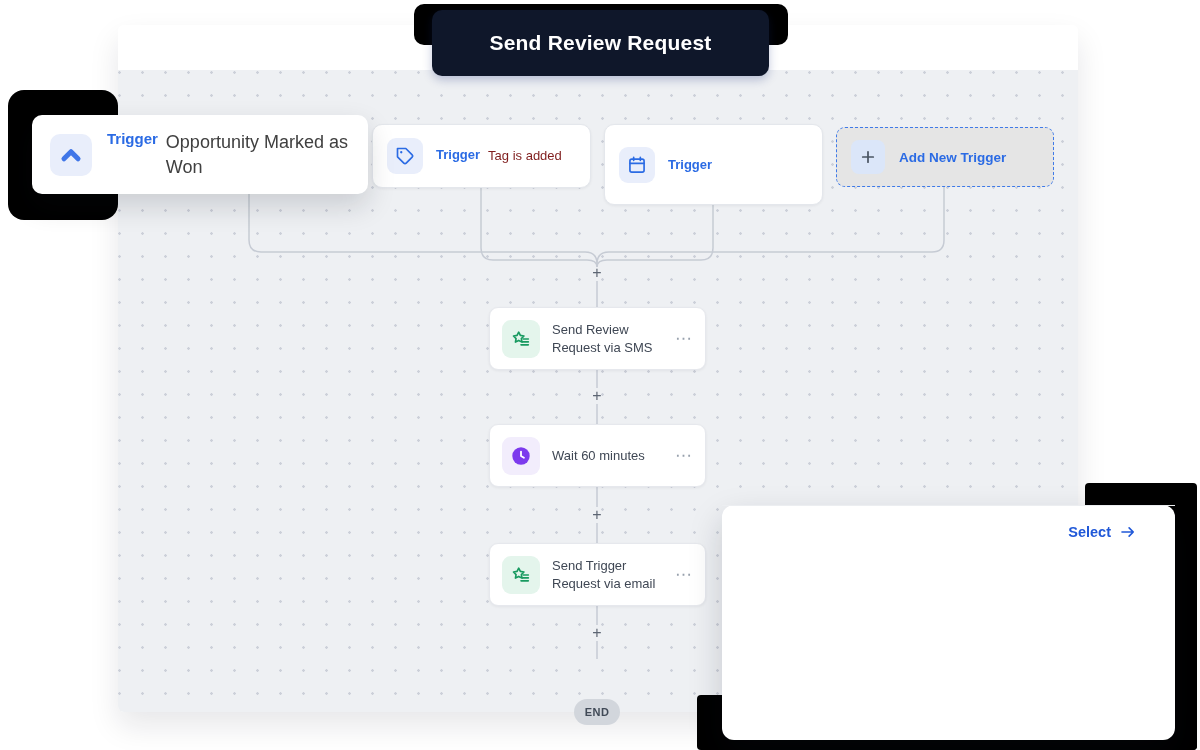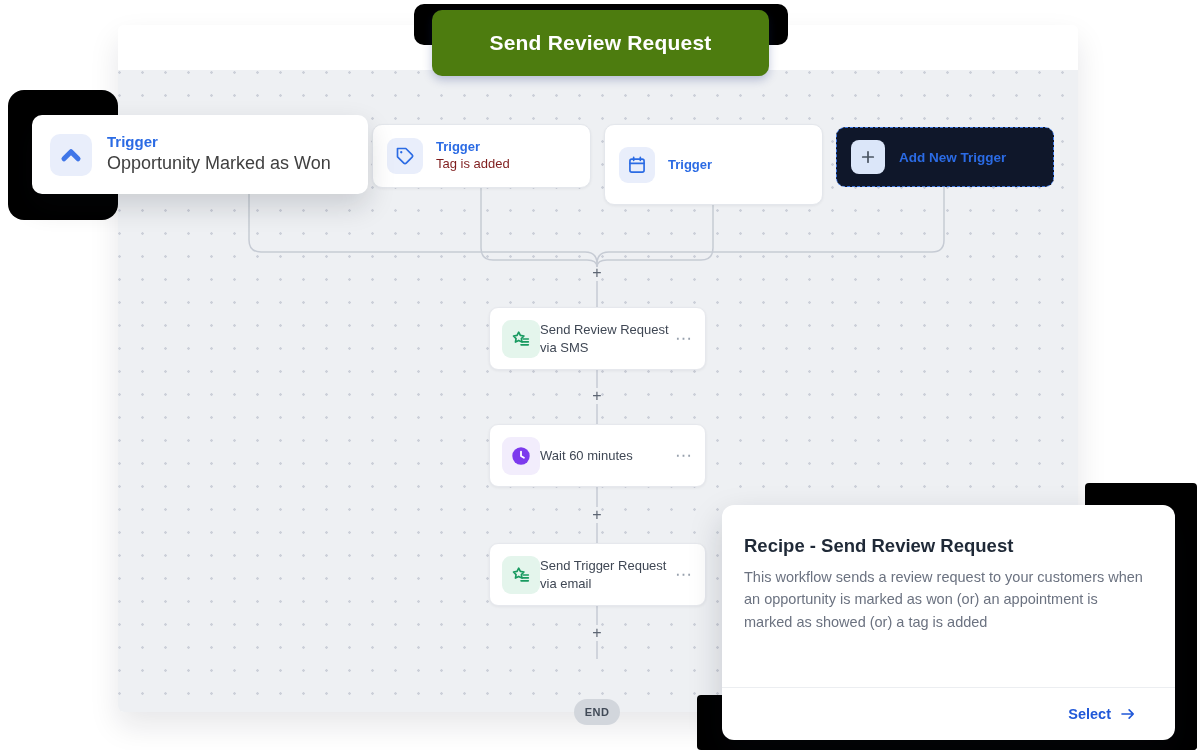--- a/index.html
+++ b/index.html
@@ -21,52 +21,52 @@
 
   
   .decor { position:absolute; background:#000; z-index:5; }
   .decor-banner { left:414px; top:4px; width:374px; height:41px; border-radius:10px; }
   .decor-card1 { left:8px; top:90px; width:110px; height:130px; border-radius:16px; }
   .decor-recipe-right { left:1085px; top:483px; width:112px; height:267px; border-radius:4px; }
   .decor-recipe-bottom { left:697px; top:695px; width:500px; height:55px; border-radius:4px; }
 
   
   .banner { position:absolute; left:432px; top:10px; width:337px; height:66px; z-index:6;
-            background:#4d7c0f; border-radius:10px; display:flex; align-items:center; justify-content:center;
+            background:#0f172a; border-radius:10px; display:flex; align-items:center; justify-content:center;
             color:#fff; font-size:21px; font-weight:700; letter-spacing:.2px; cursor:pointer;
             box-shadow:0 4px 10px rgba(20,40,120,.25); }
 
   
   .tcard { position:absolute; background:#fff; border:1px solid #e4e7ec; border-radius:10px;
            display:flex; align-items:center; padding:0 14px; gap:13px; z-index:3;
            box-shadow:0 1px 3px rgba(16,24,40,.06); cursor:pointer; }
   .tcard.big { left:32px; top:115px; width:336px; height:79px; z-index:6; border:none;
                box-shadow:0 12px 28px rgba(16,24,40,.16); padding:0 18px; gap:15px; }
   .tcard.c2 { left:372px; top:124px; width:219px; height:64px; }
   .tcard.c3 { left:604px; top:124px; width:219px; height:81px; }
   .ticon { flex:0 0 auto; width:36px; height:36px; border-radius:9px; background:#e9eefb;
            display:flex; align-items:center; justify-content:center; }
   .tcard.big .ticon { width:42px; height:42px; border-radius:10px; }
-  .tcol { display:flex; flex-direction:column; gap:1px; }
+  .tcol { display:flex; flex-direction:row; gap:8px; }
   .tlabel { color:#2b6be4; font-weight:700; font-size:13px; }
   .tcard.big .tlabel { font-size:15px; }
   .tdesc { color:#7f1d1d; font-size:13px; line-height:1.35; }
   .tcard.big .tdesc { font-size:18px; color:#404040; }
 
   .add-card { position:absolute; left:836px; top:127px; width:218px; height:60px; z-index:3;
-              background:#0f172a; border:1.5px dashed #3f7ae8; border-radius:9px;
+              background:#e5e5e5; border:1.5px dashed #3f7ae8; border-radius:9px;
               display:flex; align-items:center; gap:14px; padding:0 14px; cursor:pointer; }
   .add-icon { width:34px; height:34px; border-radius:8px; background:#dbe6f9;
               display:flex; align-items:center; justify-content:center; }
   .add-label { color:#2b6be4; font-weight:700; font-size:13.5px; }
 
   
   .node { position:absolute; left:489px; width:217px; height:63px; z-index:3;
           background:#fff; border:1px solid #e6e8ed; border-radius:9px;
-          display:flex; align-items:center; gap:0; padding:0 12px;
+          display:flex; align-items:center; gap:12px; padding:0 12px;
           box-shadow:0 1px 3px rgba(16,24,40,.06); cursor:pointer; }
   .nicon { flex:0 0 auto; width:38px; height:38px; border-radius:9px;
            display:flex; align-items:center; justify-content:center; }
   .nicon.green { background:#e4f5ec; }
   .nicon.purple { background:#f2edfc; }
   .nlabel { flex:1; color:#3f4754; font-size:13px; line-height:1.35; }
   .nmenu { flex:0 0 auto; color:#98a1ad; font-size:17px; letter-spacing:1px; cursor:pointer; padding-left:2px; }
 
   .end-pill { position:absolute; left:574px; top:659px; width:46px; height:26px; z-index:3;
               background:#d2d6dc; border-radius:13px; display:flex; align-items:center; justify-content:center;
@@ -201,24 +201,20 @@
     </span>
     <span class="nlabel">Send Trigger Request via email</span>
     <span class="nmenu">⋯</span>
   </div>
 
   <div class="end-pill">
     <span>END</span>
   </div>
 
   <div class="recipe">
-    <div class="recipe-body">
-      <div class="recipe-title">Recipe - Send Review Request</div>
-      <div class="recipe-desc">This workflow sends a review request to your customers when an opportunity is marked as won (or) an appointment is marked as showed (or) a tag is added</div>
-    </div>
     <div class="recipe-footer">
       <span class="select-link">
         <span>Select</span>
         <svg width="18" height="18" viewBox="0 0 24 24">
             <path d="M4 12 H19 M13.5 6.5 L19 12 L13.5 17.5" fill="none" stroke="#2058d8" stroke-width="2.2" stroke-linecap="round" stroke-linejoin="round"></path>
           </svg>
       </span>
     </div>
   </div>
 

